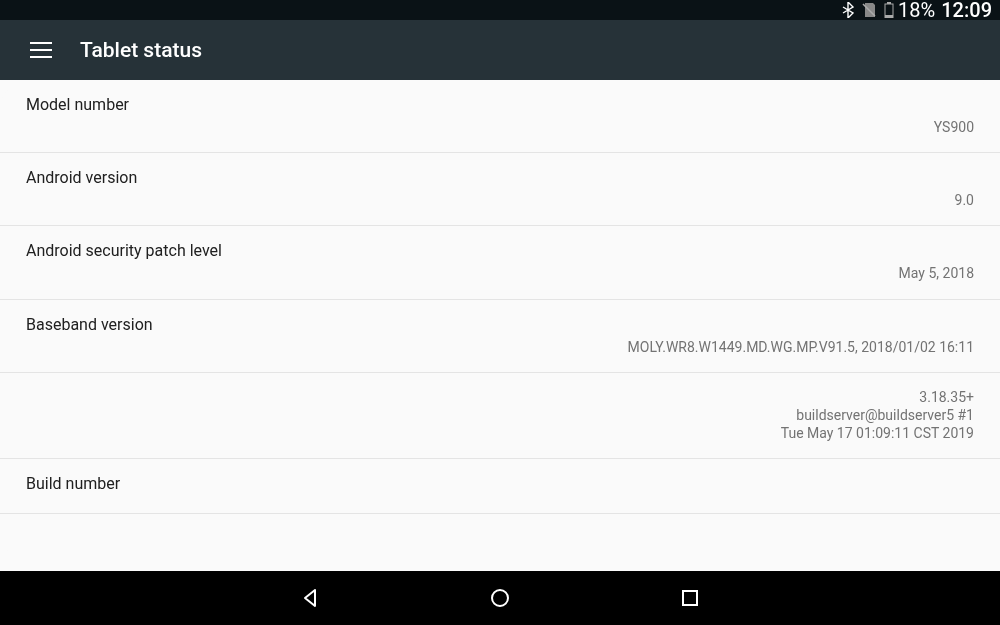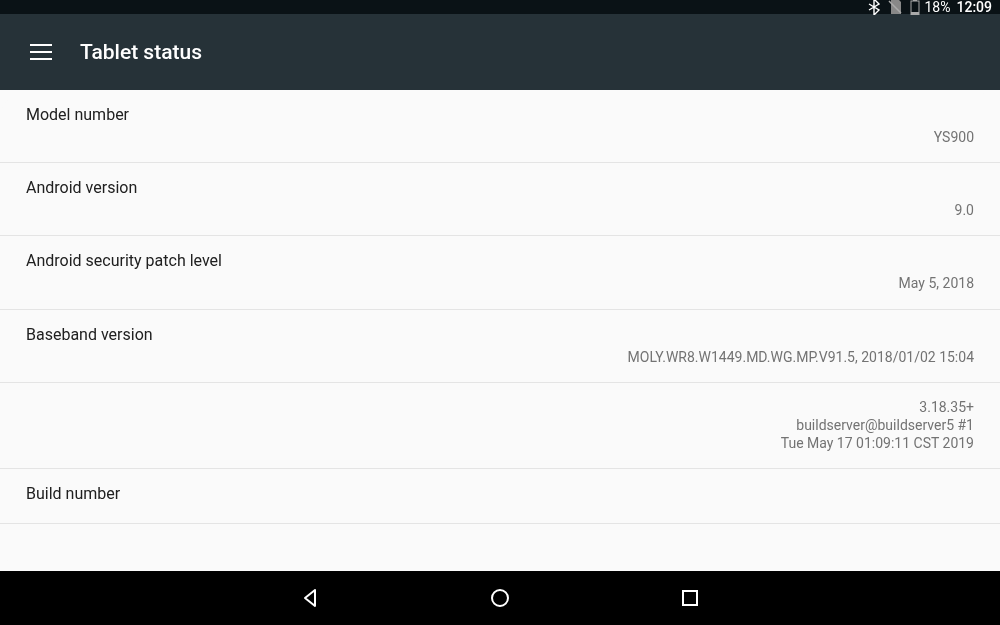--- a/index.html
+++ b/index.html
@@ -5,40 +5,40 @@
     * { margin: 0; padding: 0; box-sizing: border-box; }
     body {
       width: 1000px;
       height: 625px;
       font-family: Roboto, Arial, sans-serif;
       background: #fafafa;
       overflow: hidden;
       position: relative;
     }
     .status-bar {
-      height: 14px;
+      height: 20px;
       background: #0a1216;
       color: #fff;
       display: flex;
       align-items: center;
       justify-content: flex-end;
       padding: 0 8px;
-      font-size: 14px;
+      font-size: 20px;
     }
     .status-bar .sb-icon {
       margin: 0 4px;
       display: inline-flex;
       align-items: center;
     }
     .status-bar .clock {
       margin-left: 6px;
       font-weight: 500;
     }
     .app-bar {
-      height: 76px;
+      height: 60px;
       background: #263238;
       color: #fff;
       display: flex;
       align-items: center;
       padding: 0 18px;
     }
     .hamburger {
       width: 22px;
       height: 16px;
       display: flex;
@@ -146,21 +146,21 @@
   <div class="row">
     <div class="label">Android version</div>
     <div class="value">9.0</div>
   </div>
   <div class="row">
     <div class="label">Android security patch level</div>
     <div class="value">May 5, 2018</div>
   </div>
   <div class="row">
     <div class="label">Baseband version</div>
-    <div class="value">MOLY.WR8.W1449.MD.WG.MP.V91.5, 2018/01/02 15:04</div>
+    <div class="value">MOLY.WR8.W1449.MD.WG.MP.V91.5, 2018/01/02 16:11</div>
   </div>
   <div class="row">
     <div class="value">3.18.35+
 buildserver@buildserver5 #1
 Tue May 17 01:09:11 CST 2019</div>
   </div>
   <div class="row">
     <div class="label">Build number</div>
   </div>
 </div>

